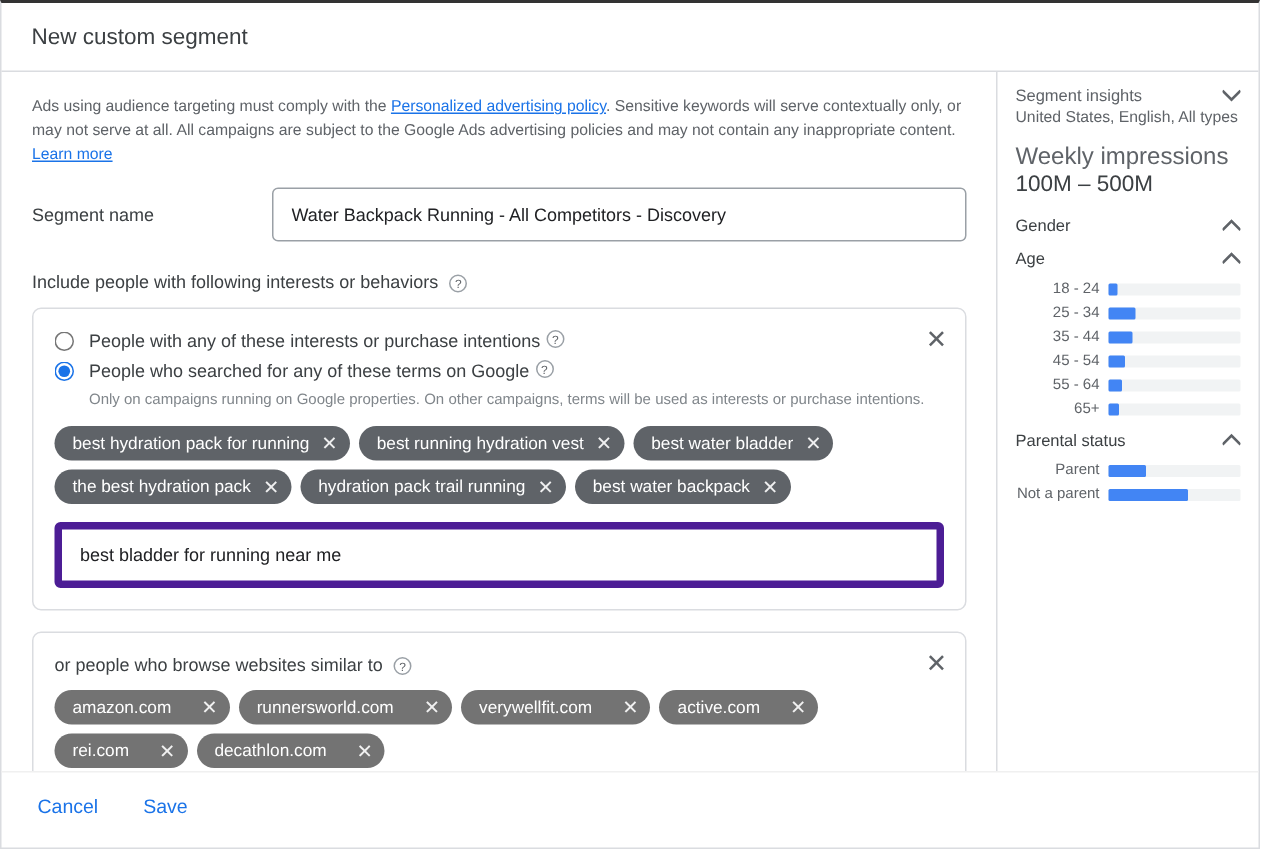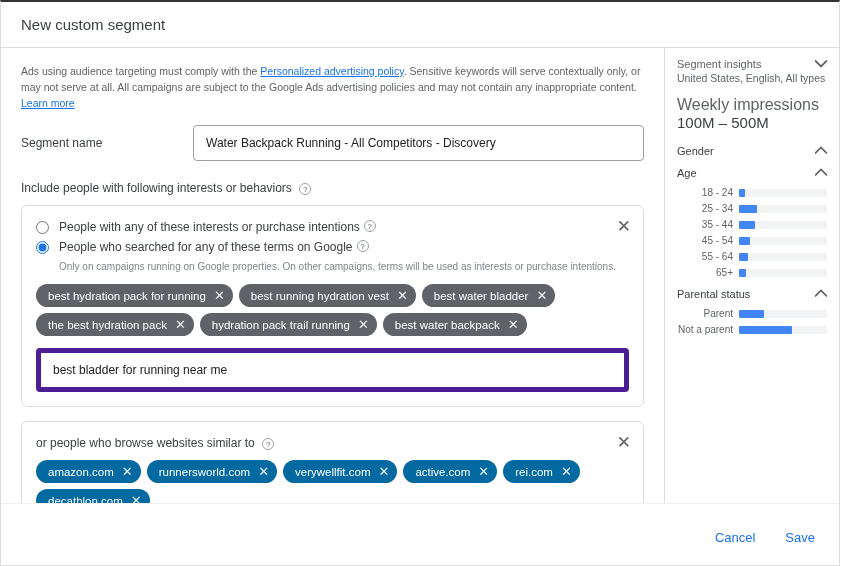--- a/index.html
+++ b/index.html
@@ -4,37 +4,37 @@
   <style>
     * { box-sizing: border-box; margin: 0; padding: 0; }
     body { font-family: Arial, Helvetica, sans-serif; font-size: 12px; background: #fff; color: #3c4043; }
     .dialog { width: 840px; height: 566px; display: flex; flex-direction: column; border: 1px solid #dadce0; border-top: 2px solid #333; background: #fff; position: relative; }
     .dialog-header { padding: 14px 20px; border-bottom: 1px solid #dadce0; font-size: 15px; color: #3c4043; font-weight: 500; }
     .content { flex: 1; display: flex; overflow: hidden; justify-content: flex-end; }
     .main { flex: 1; padding: 16px 20px; overflow-y: auto; }
     .sidebar { width: 175px; border-left: 1px solid #dadce0; padding: 10px 12px; overflow-y: auto; font-size: 11px; color: #5f6368; }
     .disclaimer { font-size: 10.5px; color: #5f6368; line-height: 1.5; margin-bottom: 14px; }
     .disclaimer a { color: #1a73e8; text-decoration: underline; cursor: pointer; }
-    .name-row { display: flex; align-items: center; margin-bottom: 20px; gap: 12px; }
+    .name-row { display: flex; align-items: center; margin-bottom: 20px; }
     .name-label { width: 160px; font-size: 12px; color: #3c4043; }
     .name-input { flex: 1; padding: 10px 12px; border: 1px solid #9aa0a6; border-radius: 4px; font-size: 12px; color: #202124; outline: none; }
     .section-label { font-size: 12px; color: #3c4043; margin-bottom: 10px; }
     .help-icon { display: inline-block; width: 12px; height: 12px; border: 1px solid #9aa0a6; border-radius: 50%; font-size: 8px; text-align: center; line-height: 11px; color: #5f6368; margin-left: 4px; vertical-align: middle; cursor: help; }
     .card { border: 1px solid #dadce0; border-radius: 6px; padding: 14px; margin-bottom: 14px; position: relative; }
     .close-card { position: absolute; right: 12px; top: 12px; color: #5f6368; font-size: 17px; cursor: pointer; line-height: 1; }
     .radio-line { display: flex; align-items: flex-start; margin-bottom: 6px; font-size: 12px; color: #3c4043; }
     .radio-line input { margin-right: 10px; margin-top: 1px; accent-color: #1a73e8; }
     .radio-sub { font-size: 10px; color: #80868b; margin-left: 23px; margin-bottom: 10px; line-height: 1.4; }
     .chips { display: flex; flex-wrap: wrap; gap: 6px; margin-top: 10px; margin-bottom: 12px; }
     .chip { display: inline-flex; align-items: center; background: #5f6368; color: #fff; font-size: 11.5px; padding: 5px 8px 5px 12px; border-radius: 14px; }
-    .chip.blue { background: #0369a1; }
+    .chip.blue { background: #737373; gap: 12px; }
     .chip .x { margin-left: 8px; font-size: 13px; cursor: pointer; opacity: 0.9; line-height: 1; }
     .term-input { width: 100%; padding: 10px 12px; border: 5px solid #4c1d95; border-radius: 4px; font-size: 12px; outline: none; color: #202124; }
     .term-input::placeholder { color: #80868b; }
-    .footer { display: flex; justify-content: flex-end; padding: 20px 20px 14px 20px; gap: 22px; border-top: 1px solid #f0f0f0; }
+    .footer { display: flex; padding: 9px 20px 14px 20px; gap: 22px; border-top: 1px solid #f0f0f0; }
     .btn-text { color: #1a73e8; font-size: 13px; cursor: pointer; padding: 6px 4px; background: none; border: none; }
     
     .insights-head { display: flex; justify-content: space-between; align-items: center; margin-bottom: 2px; font-size: 11px; color: #5f6368; }
     .insights-sub { font-size: 10.5px; color: #5f6368; margin-bottom: 12px; }
     .imp-label { font-size: 16px; color: #5f6368; }
     .imp-val { font-size: 15px; color: #3c4043; margin-bottom: 14px; }
     .s-section-head { display: flex; justify-content: space-between; align-items: center; font-size: 11px; color: #3c4043; margin: 10px 0 8px 0; }
     .s-row { display: flex; align-items: center; margin-bottom: 5px; }
     .s-label { width: 56px; text-align: right; font-size: 10px; color: #5f6368; margin-right: 6px; white-space: nowrap; }
     .s-barwrap { flex: 1; background: #f1f3f4; height: 8px; position: relative; border-radius: 1px; }

